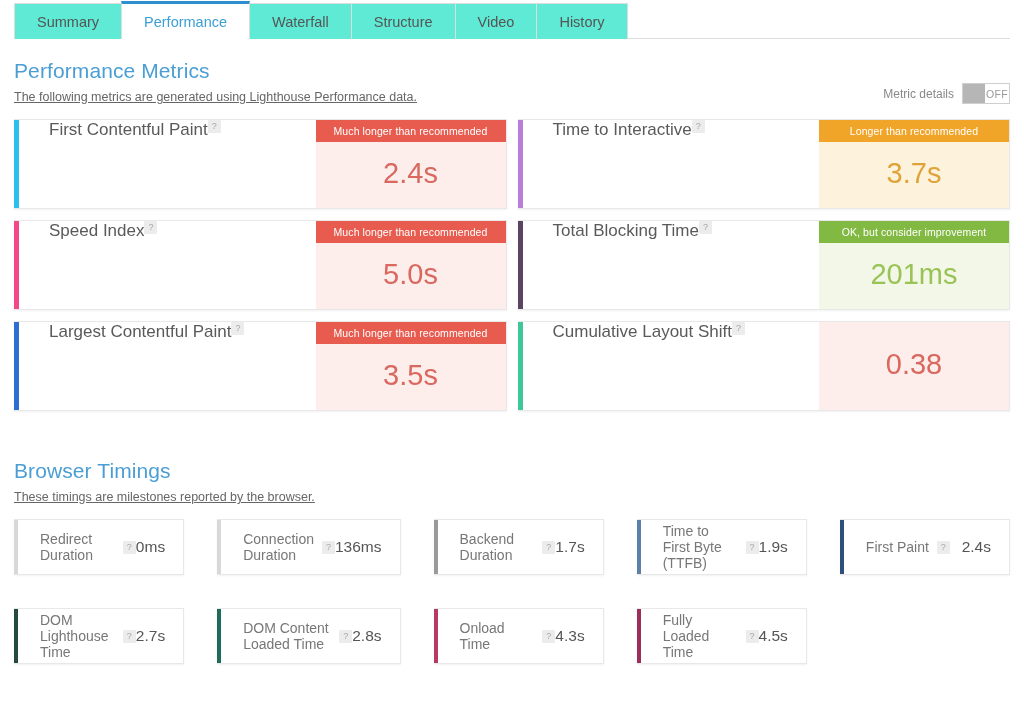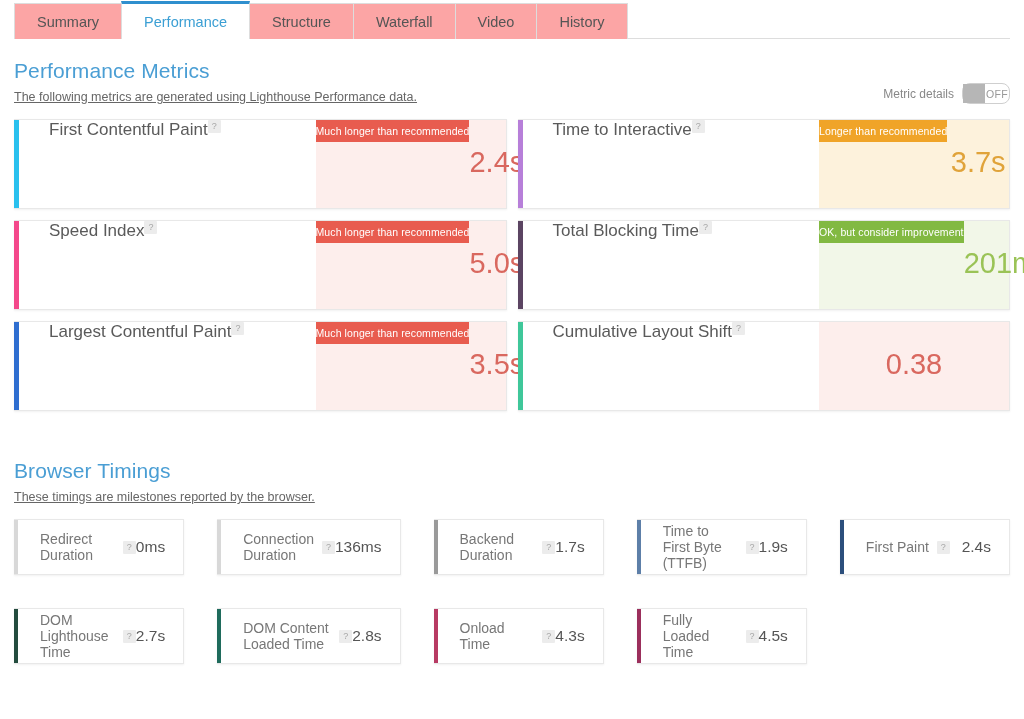--- a/index.html
+++ b/index.html
@@ -29,21 +29,21 @@
   }
   .tab {
     position: relative;
     height: 36px;
     padding: 0 22px;
     display: flex;
     align-items: center;
     justify-content: center;
     font-size: 14.5px;
     color: #555555;
-    background: #fca5a5;
+    background: #5eead4;
     border: 1px solid #dddddd;
     border-bottom: none;
     border-right: none;
     cursor: pointer;
     white-space: nowrap;
     z-index: 2;
   }
   .tab:last-child { border-right: 1px solid #dddddd; }
   .tab.active {
     background: #ffffff;
@@ -86,21 +86,21 @@
   }
   .toggle-label { font-size: 12px; color: #888888; }
   .toggle {
     width: 48px;
     height: 21px;
     border: 1px solid #cfcfcf;
     background: #ffffff;
     display: flex;
     align-items: stretch;
     cursor: pointer;
-    border-radius: 8px;
+    border-radius: 0;
   }
   .toggle-knob { width: 22px; background: #b6b6b6; }
   .toggle-text {
     flex: 1;
     display: flex;
     align-items: center;
     justify-content: center;
     font-size: 10.5px;
     color: #999999;
     letter-spacing: 0.3px;
@@ -144,21 +144,21 @@
     font-size: 9px;
     line-height: 1;
     cursor: pointer;
     border-radius: 1px;
     flex: 0 0 13px;
   }
   .metric-value-box {
     width: 190px;
     flex: 0 0 190px;
     display: flex;
-    flex-direction: row;
+    flex-direction: column;
   }
   .metric-badge {
     height: 22px;
     display: flex;
     align-items: center;
     justify-content: center;
     font-size: 10.5px;
     color: #ffffff;
     white-space: nowrap;
     letter-spacing: 0.1px;
@@ -209,22 +209,22 @@
   .bt-value { font-size: 15.5px; color: #555555; }
 </style>
 </head>
 <body>
 
 <div class="page">
 
   <div class="tabbar">
       <div class="tab">Summary</div>
       <div class="tab active">Performance</div>
+      <div class="tab">Waterfall</div>
       <div class="tab">Structure</div>
-      <div class="tab">Waterfall</div>
       <div class="tab">Video</div>
       <div class="tab">History</div>
     </div>
 
   <div class="section">
     <div class="perf-head">
       <div class="perf-head-left">
         <div class="section-title">Performance Metrics</div>
         <div class="section-sub">The following metrics are generated using Lighthouse Performance data.</div>
       </div>

